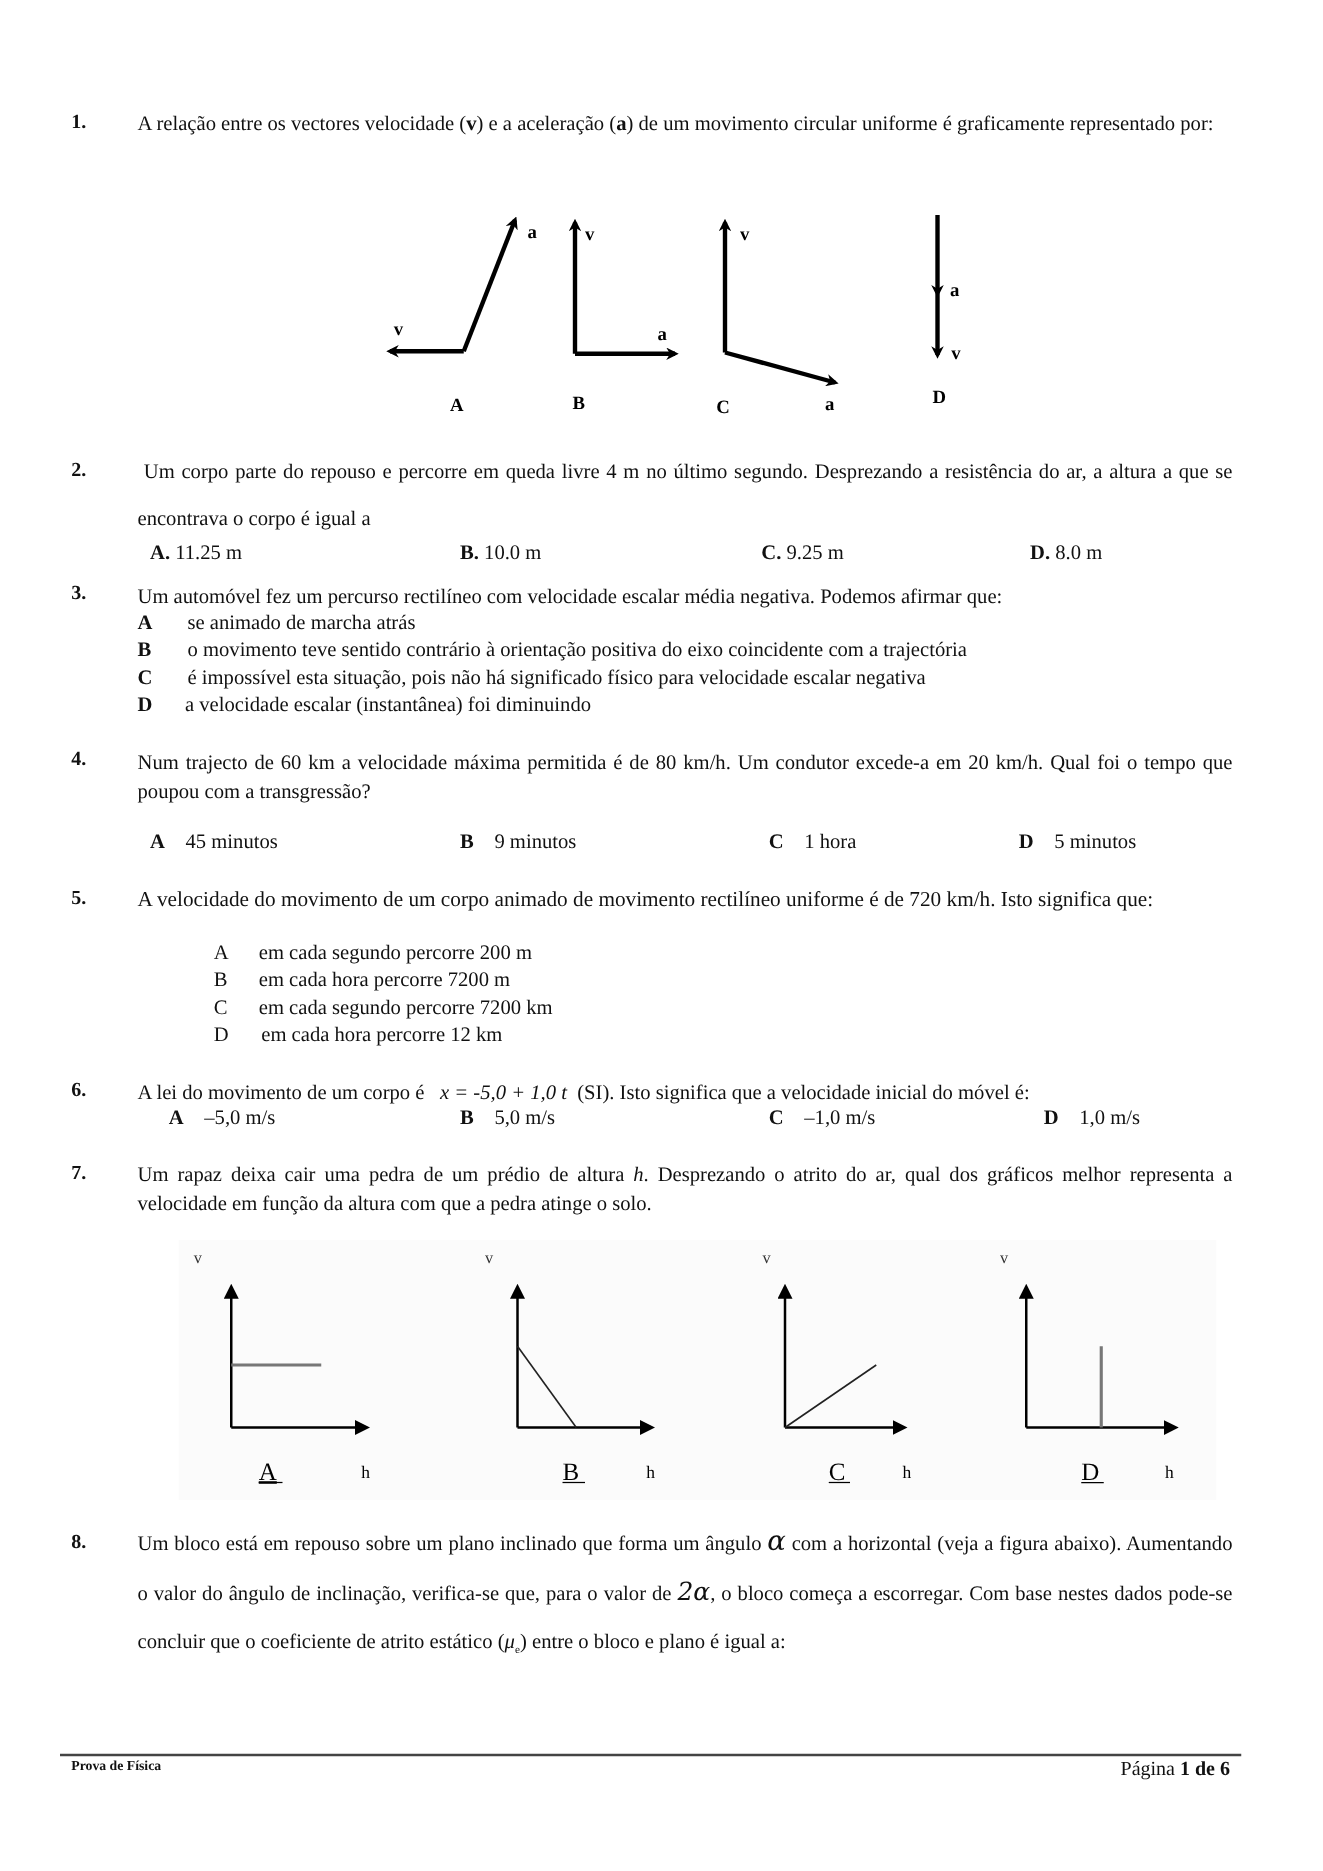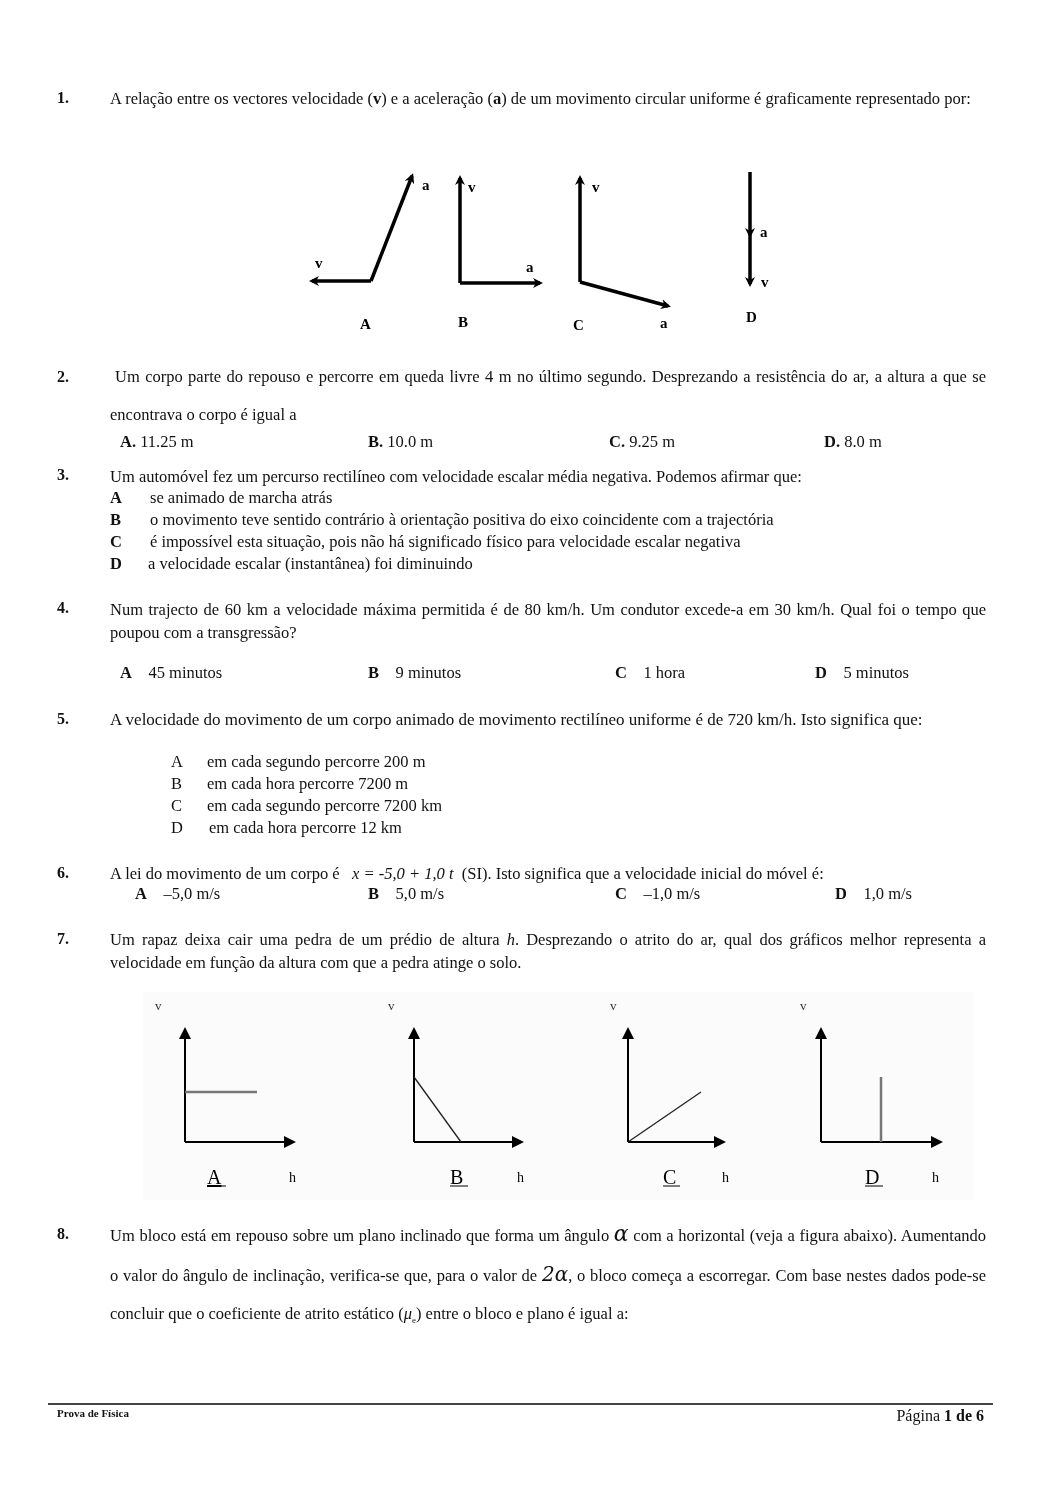--- a/index.html
+++ b/index.html
@@ -81,21 +81,21 @@
 </div>
 
 <div class="qnum" style="top:466px;">3.</div>
 <div class="qtext" style="top:465px;">Um automóvel fez um percurso rectilíneo com velocidade escalar média negativa. Podemos afirmar que:</div>
 <div class="list-item" style="left:110px;top:487px;"><span class="letter">A</span><span>se animado de marcha atrás</span></div>
 <div class="list-item" style="left:110px;top:509px;"><span class="letter">B</span><span>o movimento teve sentido contrário à orientação positiva do eixo coincidente com a  trajectória</span></div>
 <div class="list-item" style="left:110px;top:531px;"><span class="letter">C</span><span>é impossível esta situação, pois não há significado físico para velocidade escalar negativa</span></div>
 <div class="list-item" style="left:110px;top:553px;"><span class="letter" style="width:38px;">D</span><span>a velocidade escalar (instantânea) foi diminuindo</span></div>
 
 <div class="qnum" style="top:599px;">4.</div>
-<div class="qtext" style="top:598px;">Num trajecto de 60 km a velocidade máxima permitida é de 80 km/h. Um condutor excede-a em 30 km/h. Qual foi o tempo que poupou com a transgressão?</div>
+<div class="qtext" style="top:598px;">Num trajecto de 60 km a velocidade máxima permitida é de 80 km/h. Um condutor excede-a em 20 km/h. Qual foi o tempo que poupou com a transgressão?</div>
 <div class="opt-row" style="top:663px;">
   <span class="opt" style="left:120px;"><b>A</b>&nbsp;&nbsp;&nbsp;&nbsp;<span>45 minutos</span></span>
   <span class="opt" style="left:368px;"><b>B</b>&nbsp;&nbsp;&nbsp;&nbsp;<span>9 minutos</span></span>
   <span class="opt" style="left:615px;"><b>C</b>&nbsp;&nbsp;&nbsp;&nbsp;<span>1 hora</span></span>
   <span class="opt" style="left:815px;"><b>D</b>&nbsp;&nbsp;&nbsp;&nbsp;<span>5 minutos</span></span>
 </div>
 
 <div class="qnum" style="top:710px;">5.</div>
 <div class="qtext" style="top:708px;font-size:17px;">A velocidade do movimento de um corpo animado de movimento rectilíneo uniforme é de  720 km/h. Isto significa que:</div>
 <div class="list-item" style="left:171px;top:751px;"><span class="letter normal">A</span><span>em cada segundo percorre 200 m</span></div>

